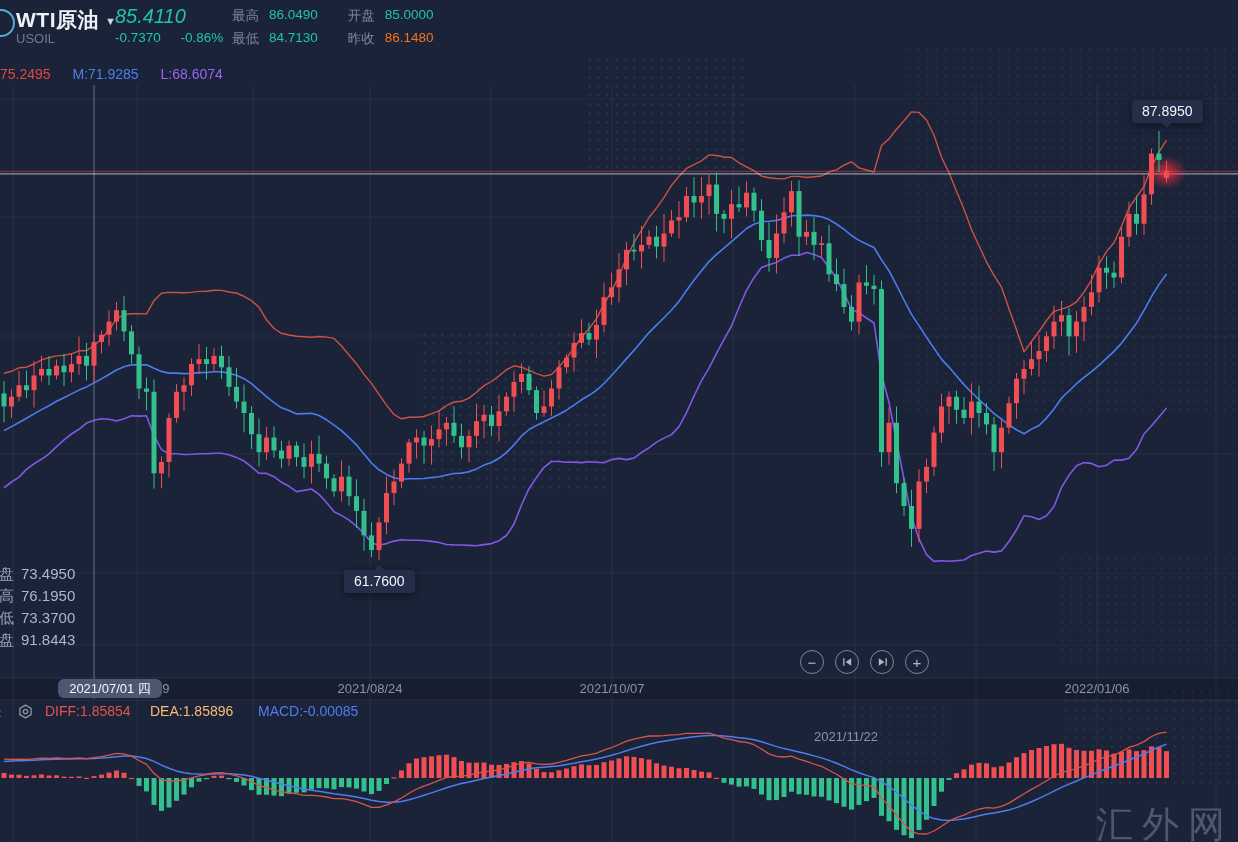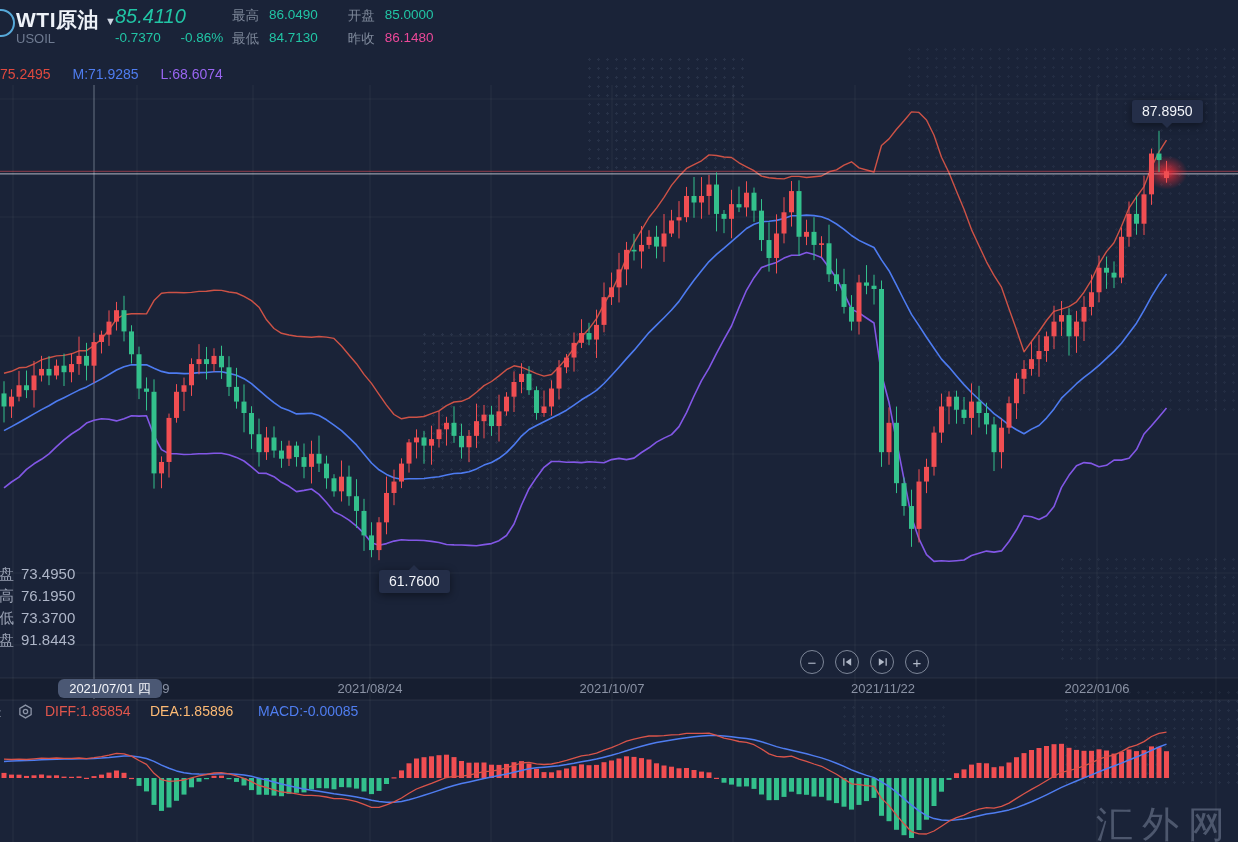--- a/index.html
+++ b/index.html
@@ -27,21 +27,21 @@
   .price-change{position:absolute; left:115px; top:30px; font-size:13.5px; color:#21c5a5;}
   .price-change span{margin-right:16px;}
   .stats{
     position:absolute; left:232px; top:7px;
     display:grid; grid-template-columns:auto auto; column-gap:30px; row-gap:5px;
     font-size:13.5px;
   }
   .stat{display:flex; gap:10px; white-space:nowrap;}
   .stat .lb{color:#7d8799;}
   .stat .val{color:#21c5a5;}
-  .stat:nth-child(4) .val{color:#ec4899;}
+  .stat:nth-child(4) .val{color:#f97316;}
   
   .boll-row{position:absolute; left:-14px; top:66px; font-size:14px; white-space:nowrap;}
   .boll-row .u{color:#e0493f;}
   .boll-row .m{color:#4f7df0; margin-left:18px;}
   .boll-row .l{color:#9a66f2; margin-left:18px;}
   
   .xohlc{position:absolute; left:-16px; top:563px; font-size:15px; color:#9aa2b4; line-height:22px; white-space:nowrap;}
   .xohlc .num{color:#aeb6c8; margin-left:7px;}
   
   .tip{
@@ -640,27 +640,27 @@
   </div>
 
   <div class="xohlc">
     <div><span>开盘</span><span class="num">73.4950</span></div>
     <div><span>最高</span><span class="num">76.1950</span></div>
     <div><span>最低</span><span class="num">73.3700</span></div>
     <div><span>收盘</span><span class="num">91.8443</span></div>
   </div>
 
   <div class="tip point-down" style="left:1132px;top:100px;">87.8950</div>
-  <div class="tip point-up" style="left:344px;top:570px;margin-left:35px;">61.7600</div>
+  <div class="tip point-up" style="left:344px;top:570px;">61.7600</div>
 
   <div>
     <div class="x-label" style="left:137px;">2021/07/09</div>
     <div class="x-label" style="left:370px;">2021/08/24</div>
     <div class="x-label" style="left:612px;">2021/10/07</div>
-    <div class="x-label" style="left:883px;">2021/11/22</div>
+    <div class="x-label" style="left:846px;margin-top:48px;">2021/11/22</div>
     <div class="x-label" style="left:1097px;">2022/01/06</div>
     <div class="date-tip">2021/07/01 四</div>
   </div>
 
   <div class="macd-row">
     <span class="chev">‹</span>
     <span class="gear">
       <svg width="15" height="15" viewBox="0 0 16 16">
         <polygon points="8,1.2 14,4.6 14,11.4 8,14.8 2,11.4 2,4.6" fill="none" stroke="#8b93a5" stroke-width="1.4"></polygon>
         <circle cx="8" cy="8" r="2.3" fill="none" stroke="#8b93a5" stroke-width="1.4"></circle>

